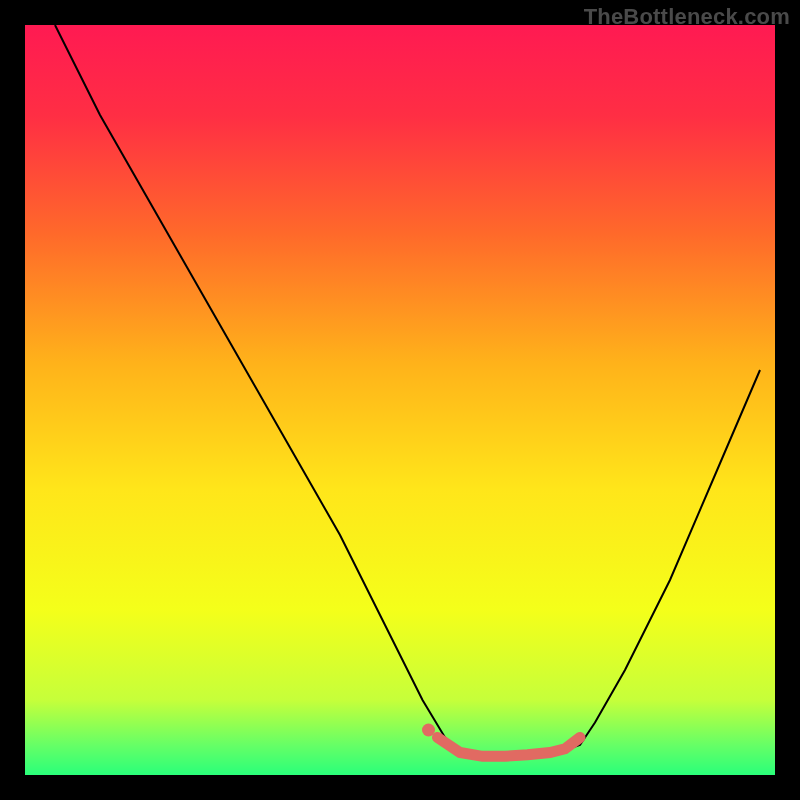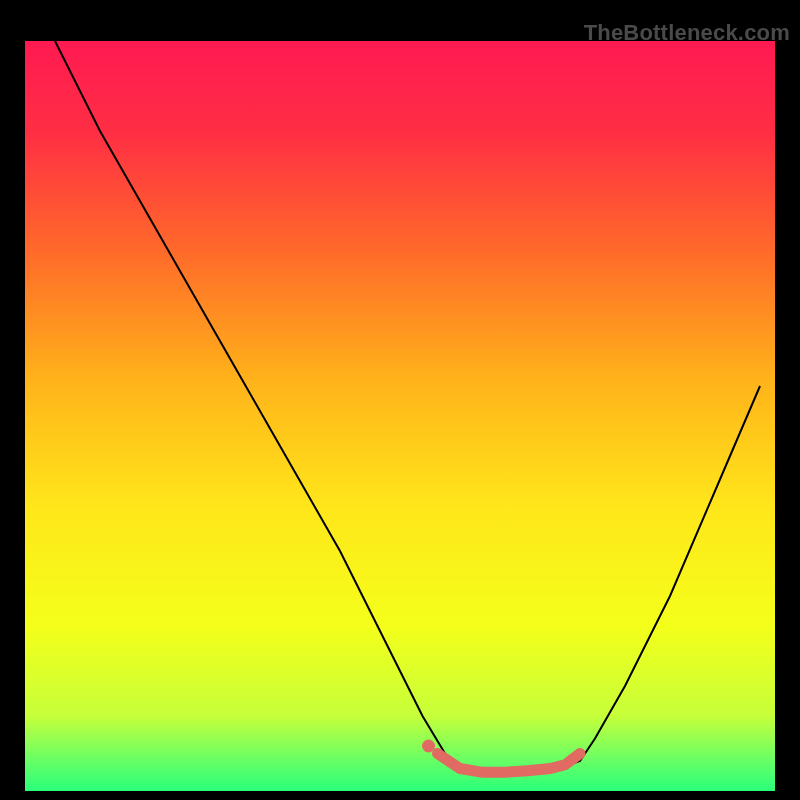--- a/index.html
+++ b/index.html
@@ -9,21 +9,20 @@
     height: 800px;
     background: #000;
     font-family: Arial, Helvetica, sans-serif;
     overflow: hidden;
   }
   .stage {
     position: relative;
     width: 800px;
     height: 616px;
     background: #000;
-    margin-top: 16px;
   }
   .watermark {
     position: absolute;
     top: 4px;
     right: 10px;
     color: #4a4a4a;
     font-size: 22px;
     font-weight: 600;
     letter-spacing: 0.2px;
     user-select: none;

